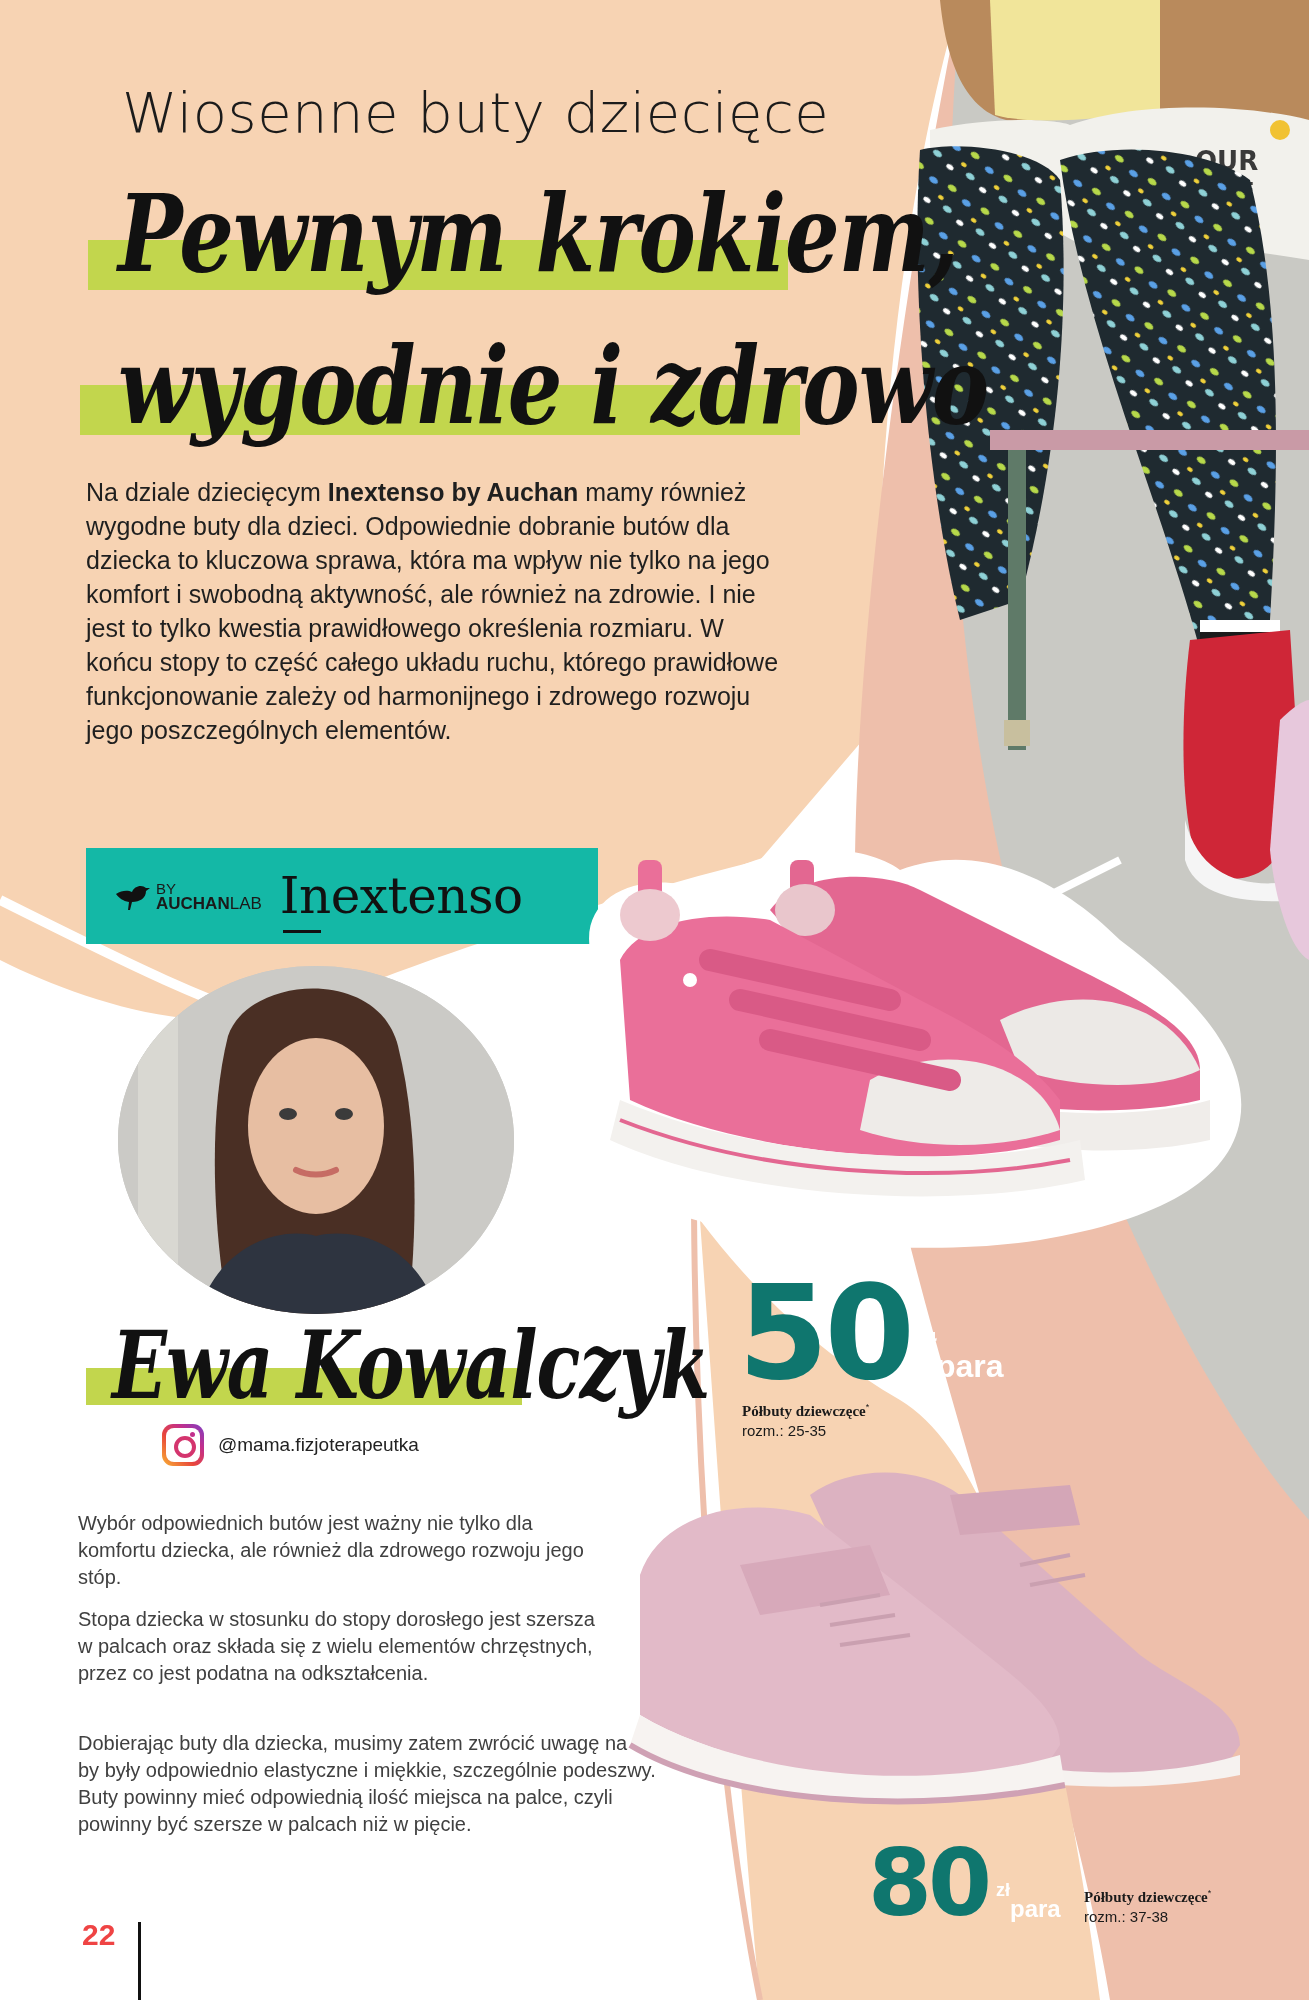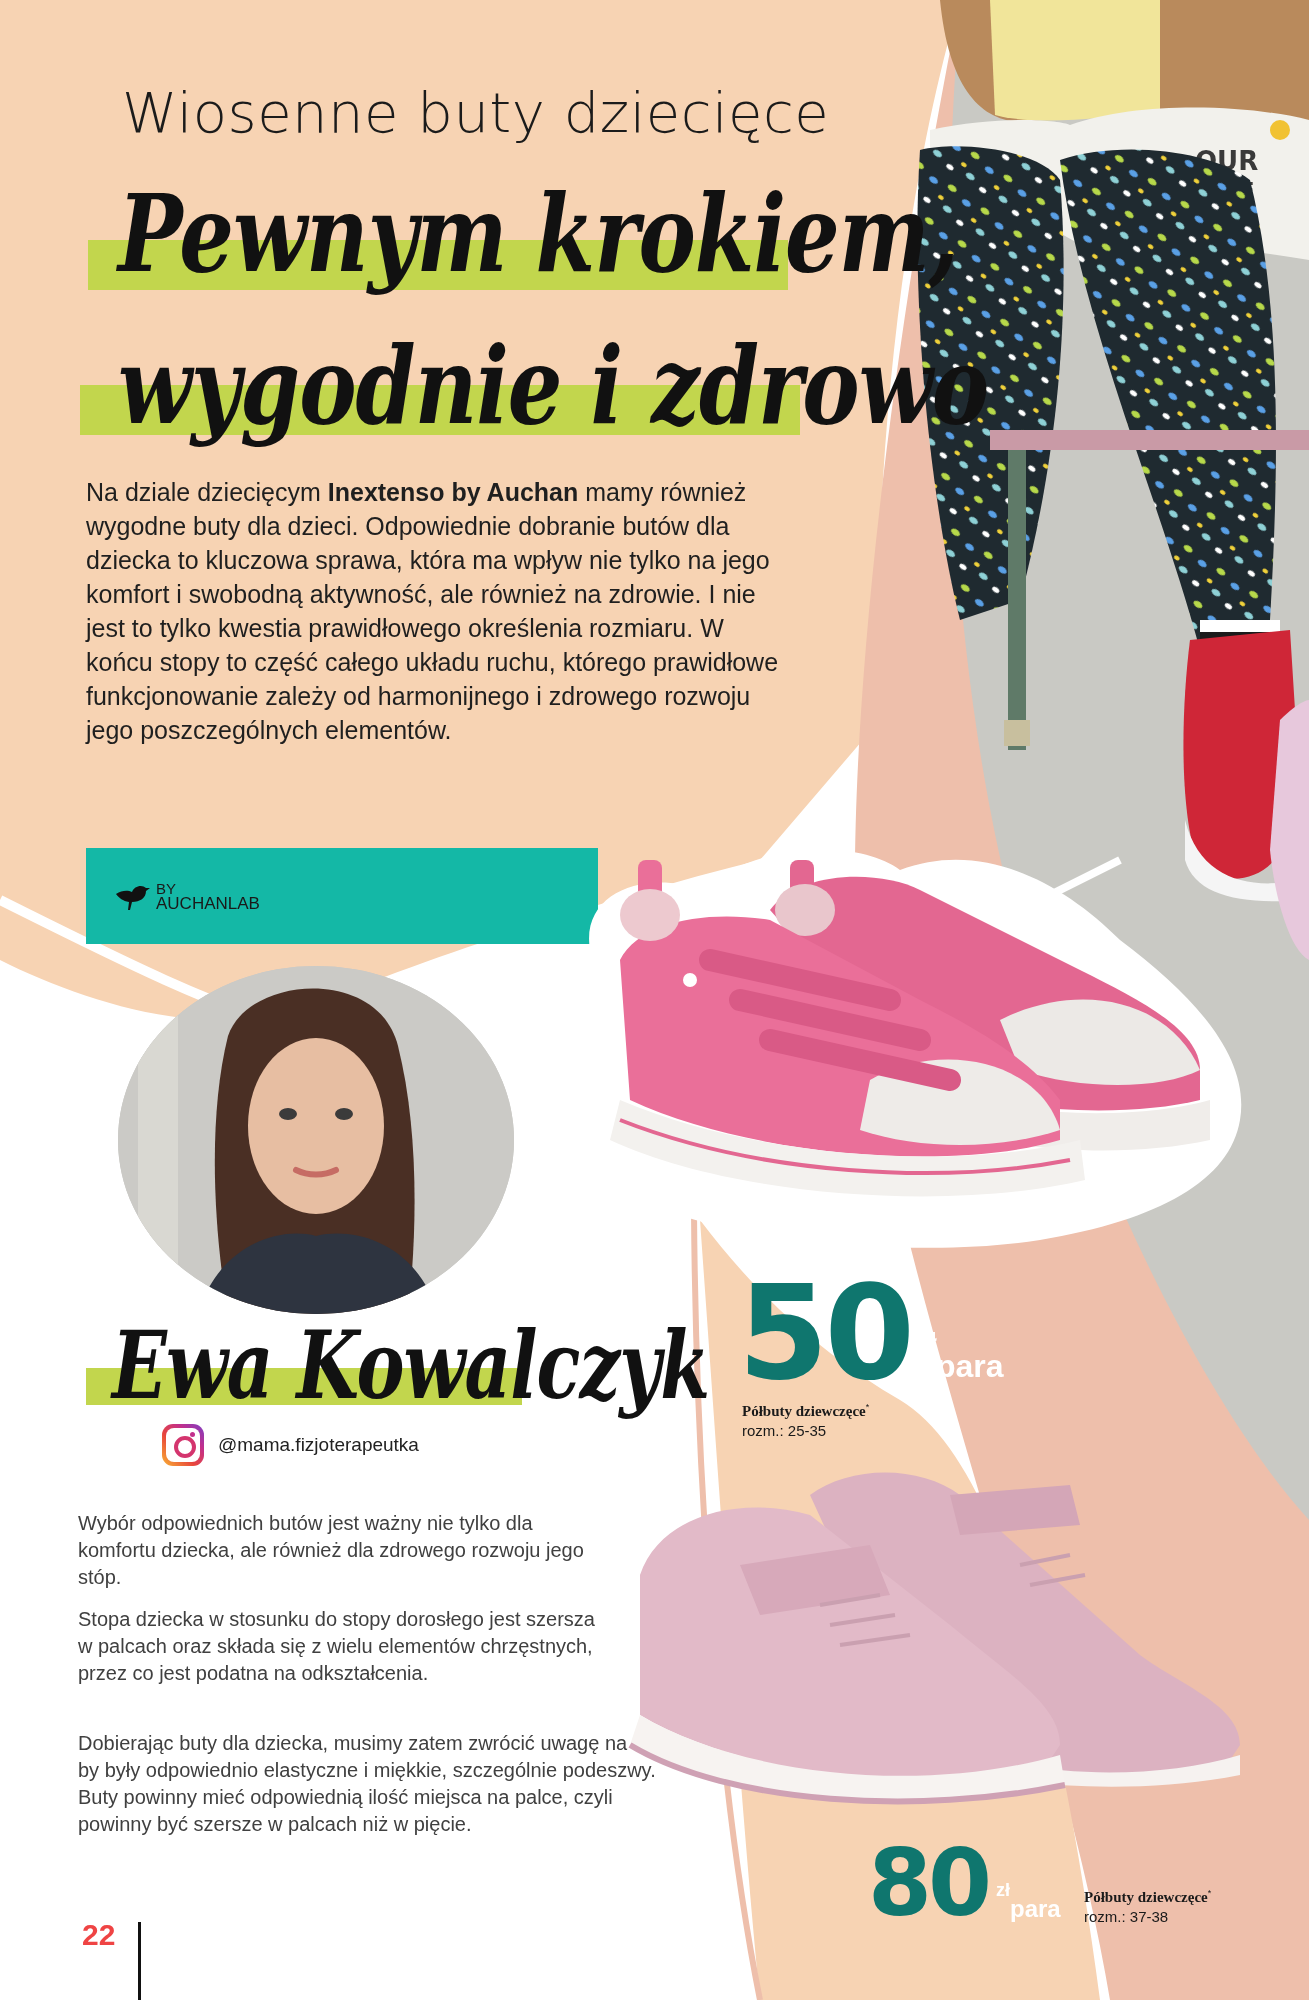--- a/index.html
+++ b/index.html
@@ -14,21 +14,21 @@
   .headline2 { left:118px; top:322px; font-size:86px; transform:scaleY(1.25); transform-origin:left top; }
 
   .intro { left:86px; top:475px; width:700px; font-size:25px; line-height:34px; color:#1f1f1f; }
   .intro b { font-weight:700; }
 
   .logo-box { left:86px; top:848px; width:512px; height:96px; background:#14b8a6; display:flex; align-items:center; }
   .logo-bird { margin-left:28px; width:36px; height:32px; }
   .logo-by { margin-left:6px; font-size:14px; line-height:15px; color:#1a1a1a; }
   .logo-by .l1 { display:block; font-size:15px; }
   .logo-by .l2 { display:block; font-size:17px; }
-  .logo-by .l2 b { font-weight:400;margin-top:44px; }
+  .logo-by .l2 b { font-weight:700;margin-top:44px; }
   .logo-brand { margin-left:18px; font-family:"DejaVu Serif", serif; font-size:50px; color:#111; position:relative; letter-spacing:-0.5px; }
   .logo-brand .bar { position:absolute; left:3px; bottom:-8px; width:38px; height:3px; background:#111; }
 
   .portrait { left:118px; top:966px; width:396px; height:348px; border-radius:50%; overflow:hidden; background:#c9c8c4; }
 
   .name-hl { left:86px; top:1368px; width:436px; height:37px; }
   .name { left:112px; top:1310px; font-size:72px; transform:scaleY(1.3); transform-origin:left top; }
   .insta { left:162px; top:1424px; display:flex; align-items:center; gap:14px; font-size:19px; color:#222;justify-content:center; }
   .insta-icon { width:42px; height:42px; border-radius:11px; background:linear-gradient(45deg,#f9b233 0%,#e8453c 40%,#c22f8c 70%,#7b3fc5 100%); position:relative; }
   .insta-icon::before { content:""; position:absolute; left:4px; top:4px; width:34px; height:34px; border-radius:8px; background:#fff; }
@@ -130,20 +130,21 @@
 <div class="layer intro"><span>Na dziale dziecięcym </span><b>Inextenso by Auchan</b><span> mamy również wygodne buty dla dzieci. Odpowiednie dobranie butów dla dziecka to kluczowa sprawa, która ma wpływ nie tylko na jego komfort i swobodną aktywność, ale również na zdrowie. I nie jest to tylko kwestia prawidłowego określenia rozmiaru. W końcu stopy to część całego układu ruchu, którego prawidłowe funkcjonowanie zależy od harmonijnego i zdrowego rozwoju jego poszczególnych elementów.</span></div>
 
 <div class="layer logo-box">
   <svg class="logo-bird" viewBox="0 0 36 32">
     <path d="M2 14 C 8 10, 14 10, 18 12 C 20 6, 28 4, 32 8 L 36 8 L 32 11 C 32 18, 26 22, 18 22 L 16 30 L 14 30 L 15 22 C 9 21, 5 18, 2 14 Z" fill="#111"></path>
   </svg>
   <div class="logo-by">
     <span class="l1">BY</span>
     <span class="l2"><b>AUCHAN</b><span>LAB</span></span>
   </div>
+  <div class="logo-brand"><span>Inextenso</span><span class="bar"></span></div>
 </div>
 
 <div class="layer portrait">
   <svg width="396" height="348" viewBox="0 0 396 348">
     <rect width="396" height="348" fill="#cbcac6"></rect>
     <rect x="20" y="0" width="40" height="348" fill="#d9d8d2"></rect>
     <path d="M110 70 C 130 10, 260 0, 280 80 C 300 160, 300 260, 290 348 H110 C 95 260, 90 150, 110 70 Z" fill="#4a2f24"></path>
     <ellipse cx="198" cy="160" rx="68" ry="88" fill="#e7bea2"></ellipse>
     <path d="M80 348 C 100 280, 160 260, 198 270 C 240 260, 300 280, 320 348 Z" fill="#2e3440"></path>
     <ellipse cx="170" cy="148" rx="9" ry="6" fill="#3b3b3b"></ellipse>

